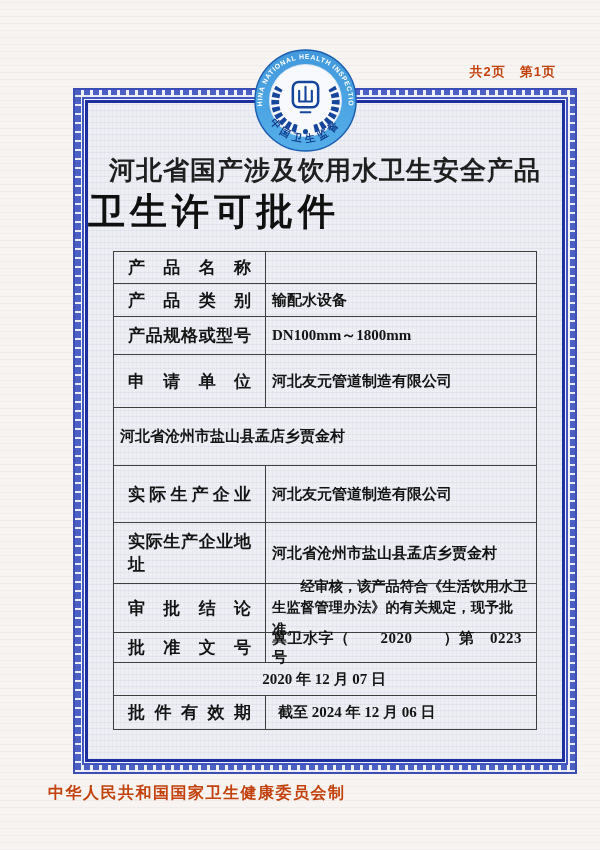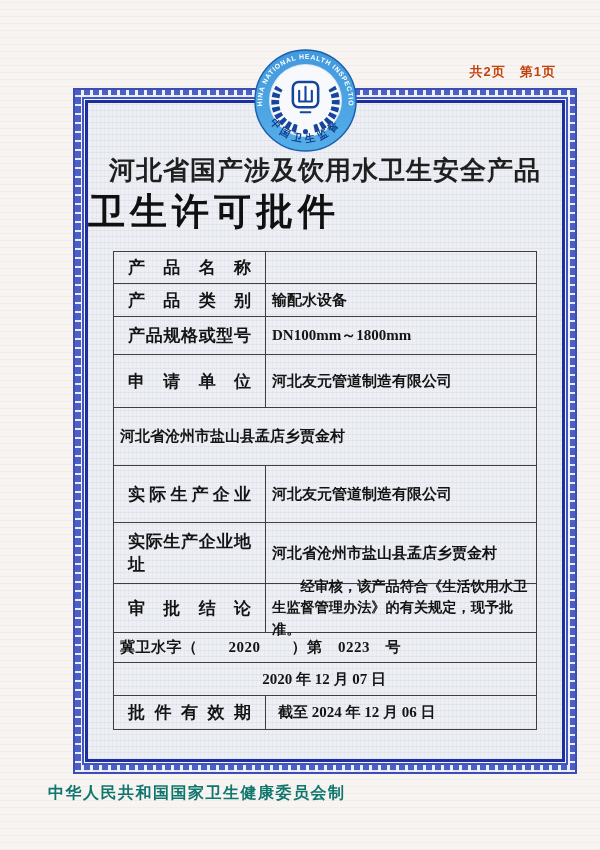--- a/index.html
+++ b/index.html
@@ -85,21 +85,21 @@
   .r8 .tvalue span { letter-spacing:0.5px; }
   .r9 .tvalue span { text-align:center;font-family:Liberation Serif, serif; }
   .r10 .tvalue { padding-left:12px; }
 
   
   .seal { position:absolute; left:252px; top:47px; z-index:5; }
 
   
   .footer {
     position:absolute; left:48px; top:783px;
-    font-weight:700; font-size:16px; letter-spacing:1.5px; color:#0f766e;
+    font-weight:700; font-size:16px; letter-spacing:1.5px; color:#c2410c;
   }
 </style>
 </head>
 <body>
 
 <div class="pagination">共2页　第1页</div>
 
 <div class="frame">
   <div class="frame-inner">
 
@@ -159,20 +159,23 @@
       </div>
       <div class="trow r7">
         <div class="tlabel">
             <span>审批结论</span>
           </div>
         <div class="tvalue">
             <span>经审核，该产品符合《生活饮用水卫生监督管理办法》的有关规定，现予批准。</span>
           </div>
       </div>
       <div class="trow r8">
+        <div class="tlabel">
+            <span>批准文号</span>
+          </div>
         <div class="tvalue">
             <span>冀卫水字（　　2020　　）第　0223　号</span>
           </div>
       </div>
       <div class="trow r9">
         <div class="tvalue">
             <span>2020 年 12 月 07 日</span>
           </div>
       </div>
       <div class="trow r10">

